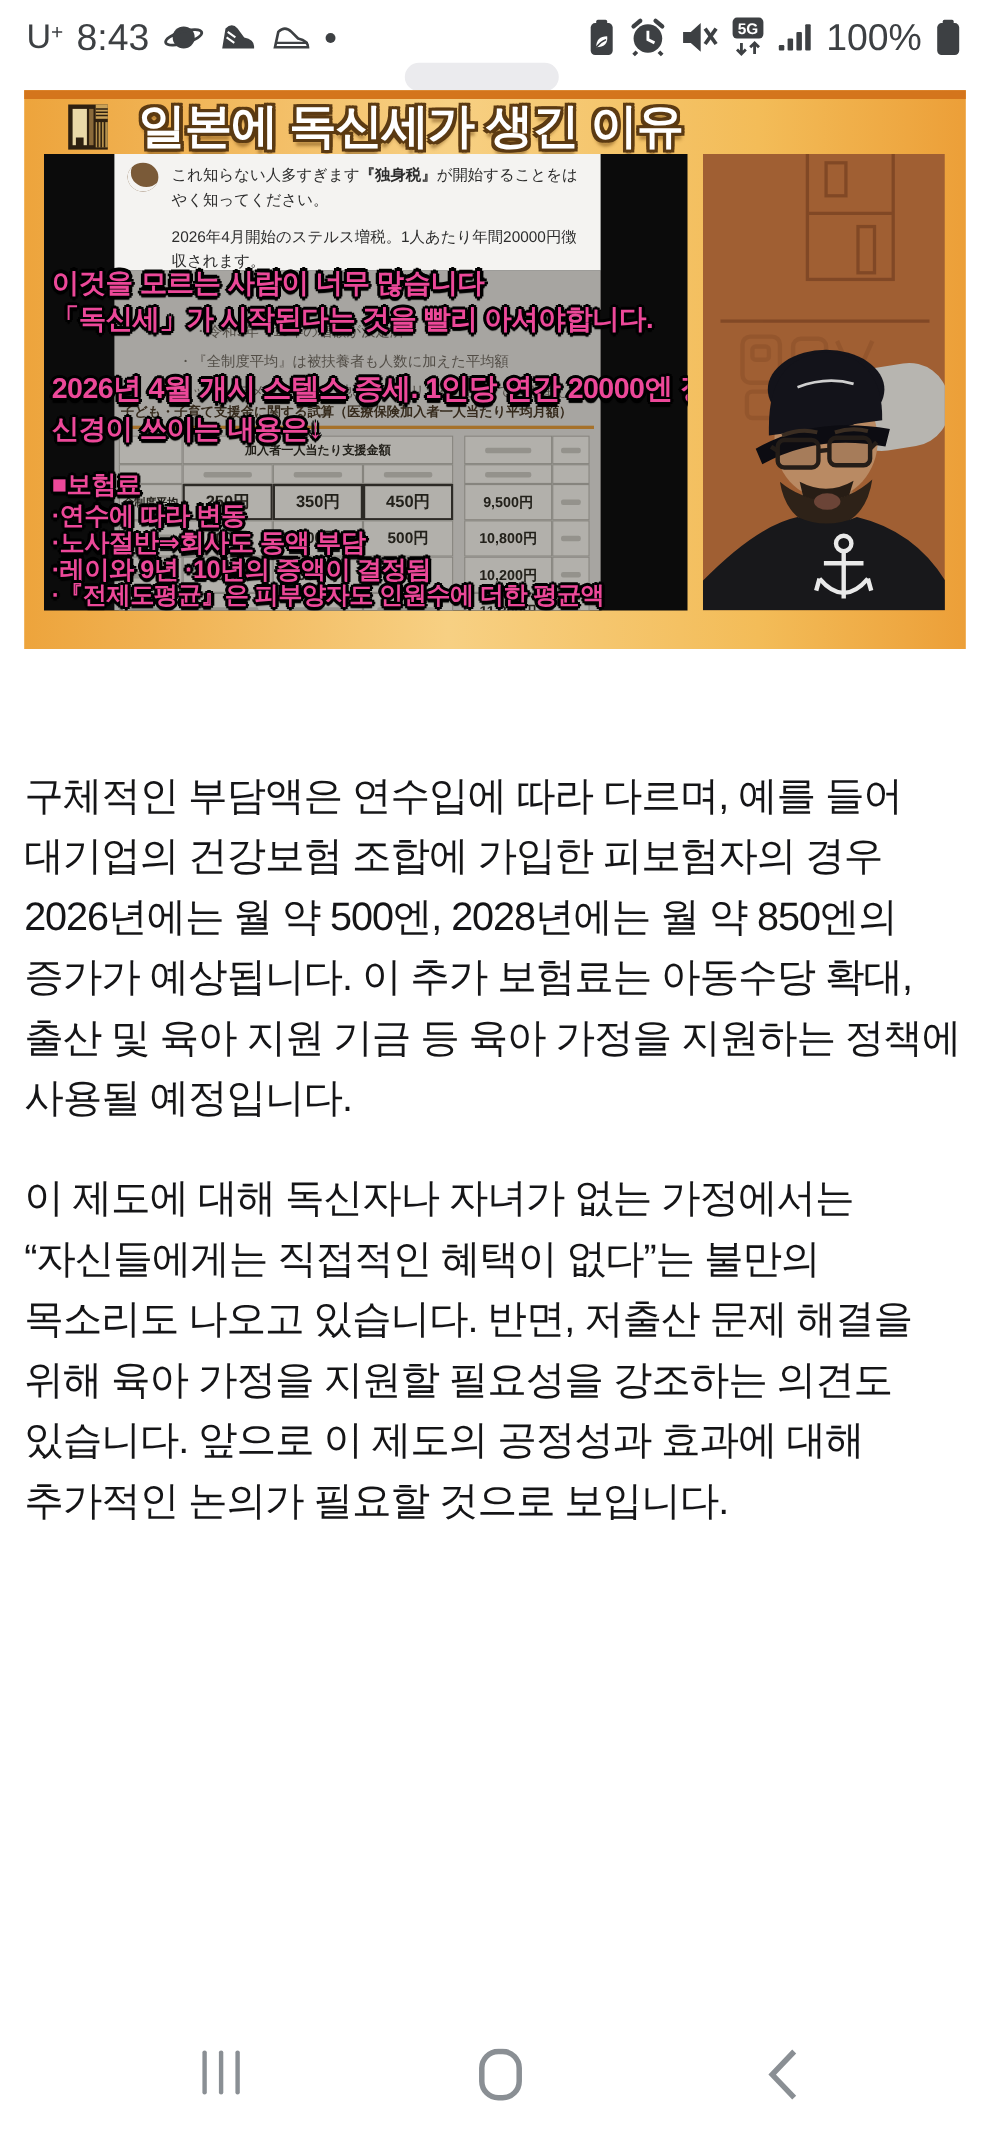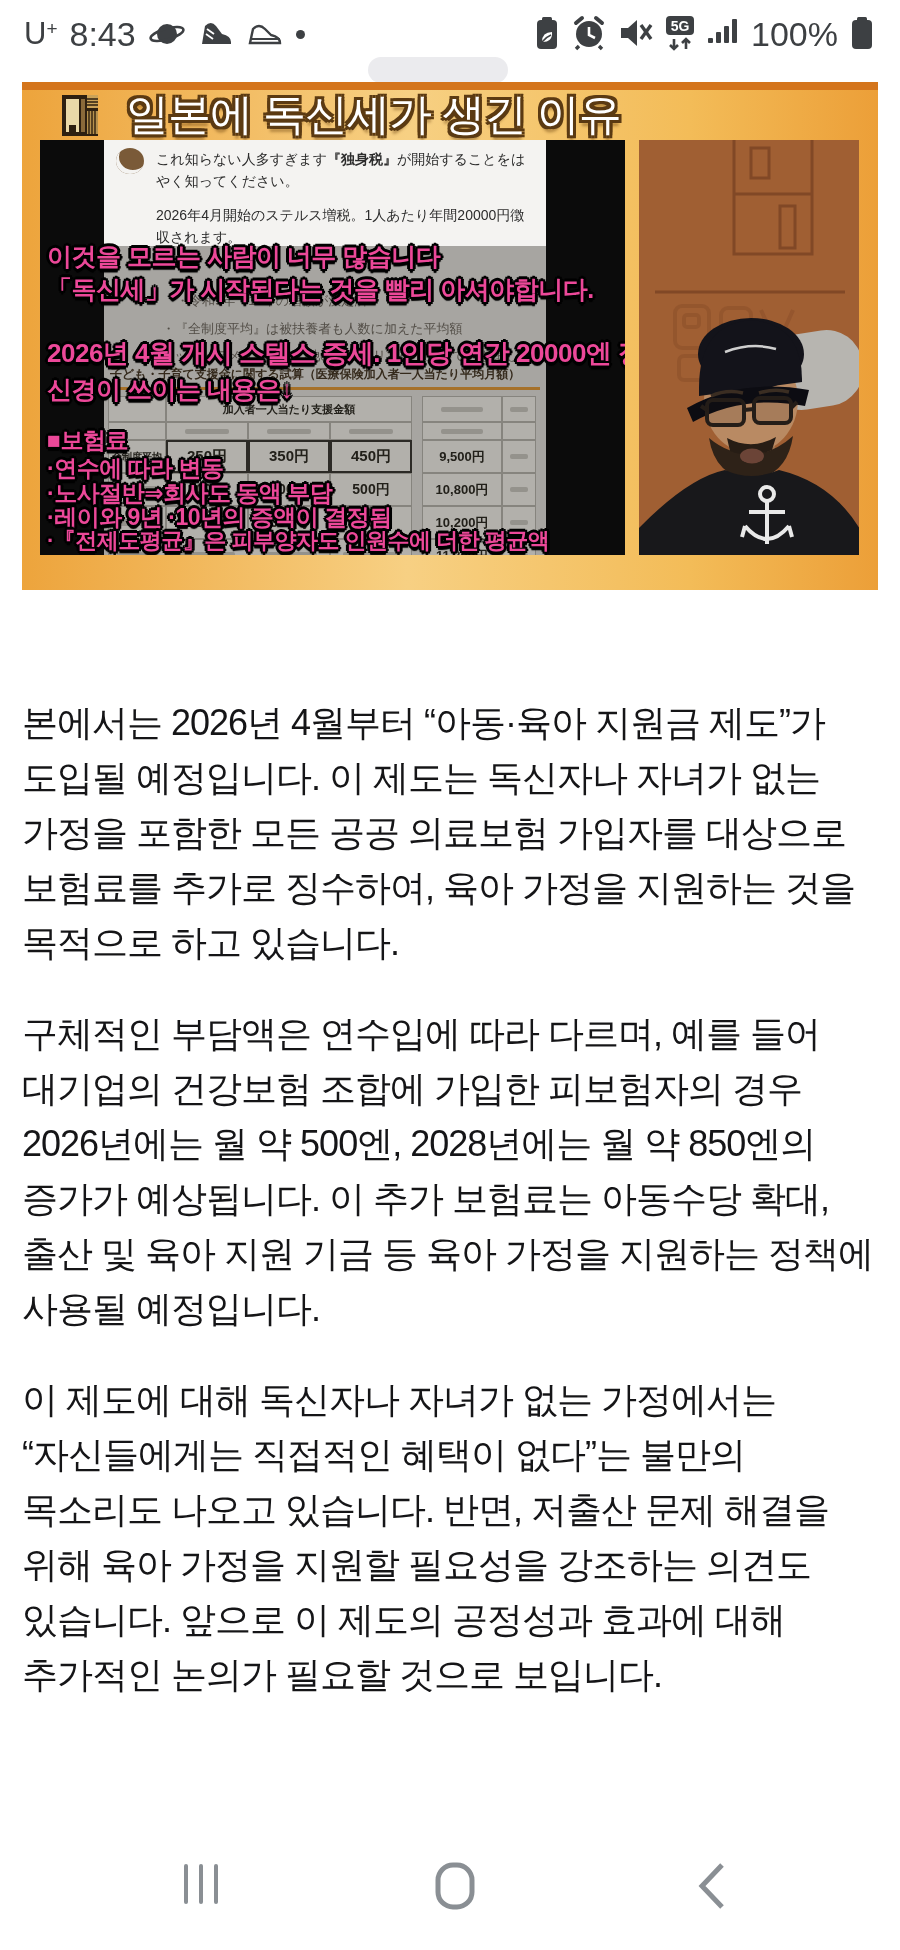--- a/index.html
+++ b/index.html
@@ -4,37 +4,37 @@
 <style>
   *{margin:0;padding:0;box-sizing:border-box}
   html,body{width:900px;height:1950px;background:#fff;overflow:hidden;
     font-family:"Liberation Sans","DejaVu Sans",sans-serif}
   .screen{position:relative;width:900px;height:1950px;background:#fff}
 
   
   .status-bar{position:absolute;top:0;left:0;right:0;height:62px;display:flex;
     justify-content:space-between;align-items:center;padding:6px 24px 0 24px;color:#3d4043}
   .sb-left{display:flex;align-items:center;gap:12px}
-  .sb-right{display:flex;gap:10px}
+  .sb-right{display:flex;align-items:center;gap:10px}
   .carrier{font-size:31px;letter-spacing:0}
   .carrier sup{font-size:19px;vertical-align:9px}
   .sb-time{font-size:34px}
   .sb-pct{font-size:34px}
   .sb-ic{display:block}
   .sb-dot{width:9px;height:9px;border-radius:50%;background:#3d4043;display:inline-block}
 
   .sheet-handle{position:absolute;top:57px;left:368px;width:140px;height:26px;
     border-radius:13px;background:#ebebee}
 
   
   .thumbnail{position:absolute;top:82px;left:22px;width:856px;height:508px;
     background:linear-gradient(90deg,#eda43c 0%,#f7d083 45%,#f3bc58 78%,#ec9f38 100%)}
   .thumb-topstrip{height:8px;background:#d4751c}
   .thumb-header{height:50px;display:flex;align-items:center;gap:16px;padding-left:38px}
-  .thumb-title{font-size:43px;font-weight:400;color:#fff;letter-spacing:-1px;white-space:nowrap;
+  .thumb-title{font-size:43px;font-weight:700;color:#fff;letter-spacing:-1px;white-space:nowrap;
     text-shadow:-3px -3px 0 #5b3a12,3px -3px 0 #5b3a12,-3px 3px 0 #5b3a12,3px 3px 0 #5b3a12,
       0 -3px 0 #5b3a12,0 3px 0 #5b3a12,-3px 0 0 #5b3a12,3px 0 0 #5b3a12,0 6px 3px rgba(90,50,5,.45)}
   .thumb-content{display:flex;height:415px;padding:0 19px 0 18px;gap:14px}
   .video-area{position:relative;width:585px;background:#0b0b0b;overflow:hidden}
 
   .tweet-panel{position:absolute;left:64px;top:0;width:442px;height:106px;background:#f4f3f1;
     padding:8px 12px 0 52px;font-size:14px;line-height:22px;color:#2c2c2c;overflow:hidden}
   .tweet-avatar{position:absolute;left:12px;top:8px;width:28px;height:26px;border-radius:50%;
     background:#7a5a38;box-shadow:inset 3px -4px 0 #f4f3f1}
   .tweet-panel b{font-weight:800}
@@ -335,21 +335,20 @@
             <line x1="110" y1="372" x2="146" y2="372"></line>
             <path d="M106 386 q22 26 44 0"></path>
             <path d="M106 386 l-3 11 M150 386 l3 11"></path>
           </g>
         </svg>
       </div>
     </div>
   </figure>
 
   <main class="article">
-    <p>본에서는 2026년 4월부터 “아동·육아 지원금 제도”가 도입될 예정입니다. 이 제도는 독신자나 자녀가 없는 가정을 포함한 모든 공공 의료보험 가입자를 대상으로 보험료를 추가로 징수하여, 육아 가정을 지원하는 것을 목적으로 하고 있습니다.</p>
     <p>구체적인 부담액은 연수입에 따라 다르며, 예를 들어 대기업의 건강보험 조합에 가입한 피보험자의 경우 2026년에는 월 약 500엔, 2028년에는 월 약 850엔의 증가가 예상됩니다. 이 추가 보험료는 아동수당 확대, 출산 및 육아 지원 기금 등 육아 가정을 지원하는 정책에 사용될 예정입니다.</p>
     <p>이 제도에 대해 독신자나 자녀가 없는 가정에서는 “자신들에게는 직접적인 혜택이 없다”는 불만의 목소리도 나오고 있습니다. 반면, 저출산 문제 해결을 위해 육아 가정을 지원할 필요성을 강조하는 의견도 있습니다. 앞으로 이 제도의 공정성과 효과에 대해 추가적인 논의가 필요할 것으로 보입니다.</p>
   </main>
 
   <nav class="navbar">
     <button class="navbtn nav-recents">
       <svg width="38" height="44" viewBox="0 0 38 44">
         <rect x="2" y="2" width="4" height="40" rx="2" fill="#8a8f94"></rect>
         <rect x="17" y="2" width="4" height="40" rx="2" fill="#8a8f94"></rect>
         <rect x="32" y="2" width="4" height="40" rx="2" fill="#8a8f94"></rect>

